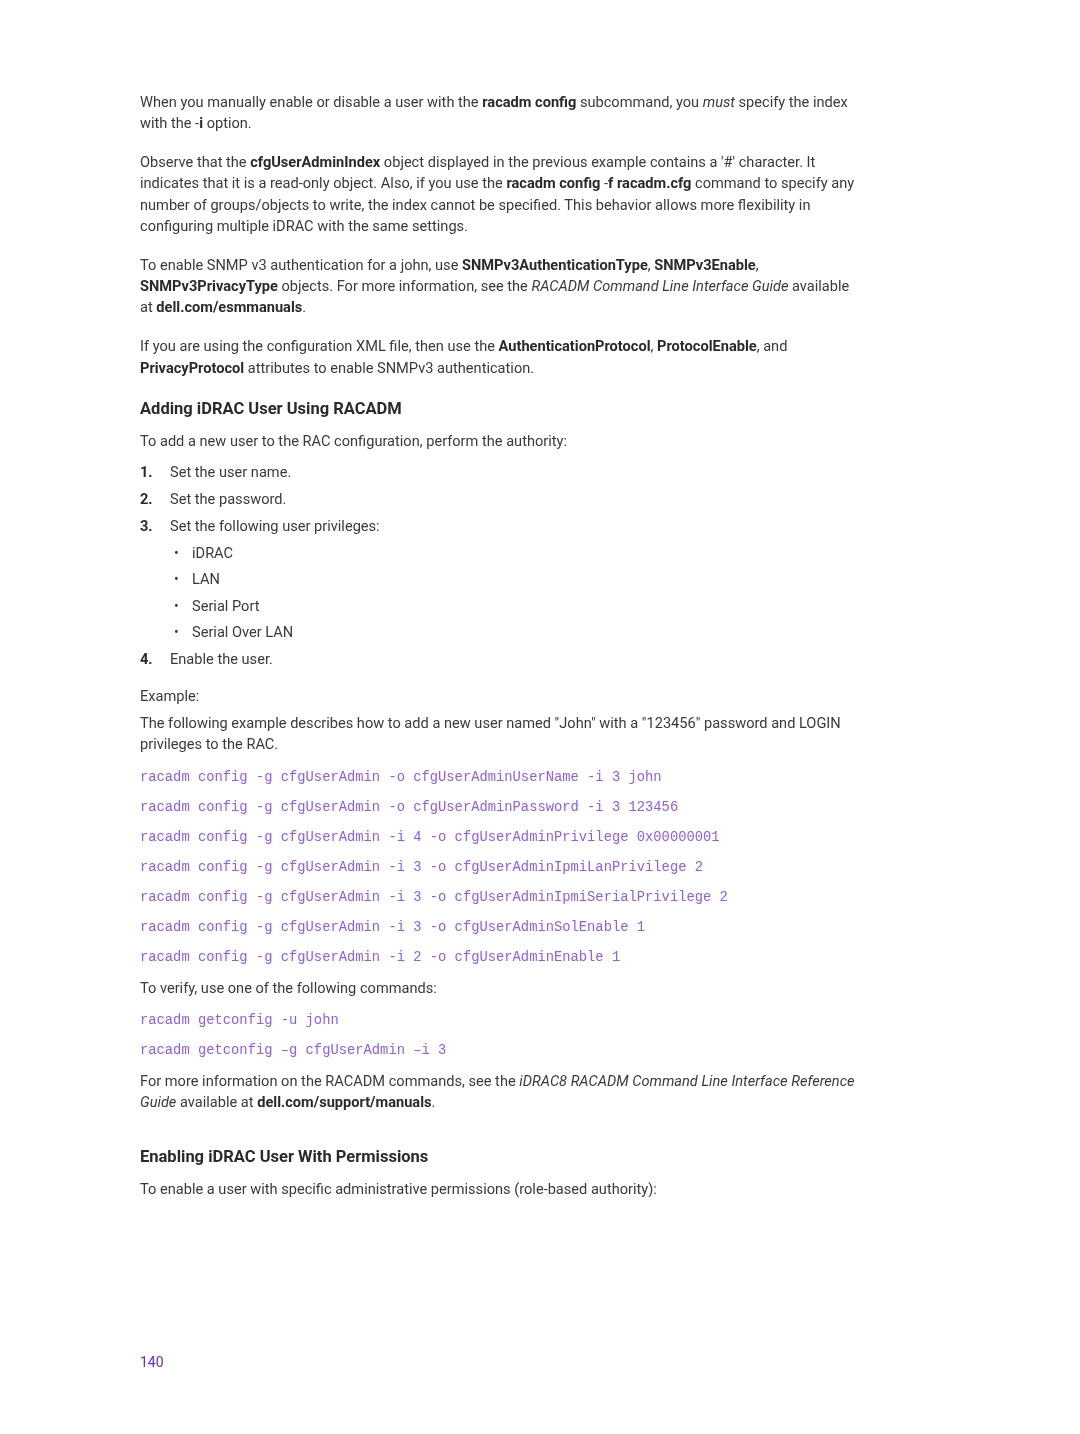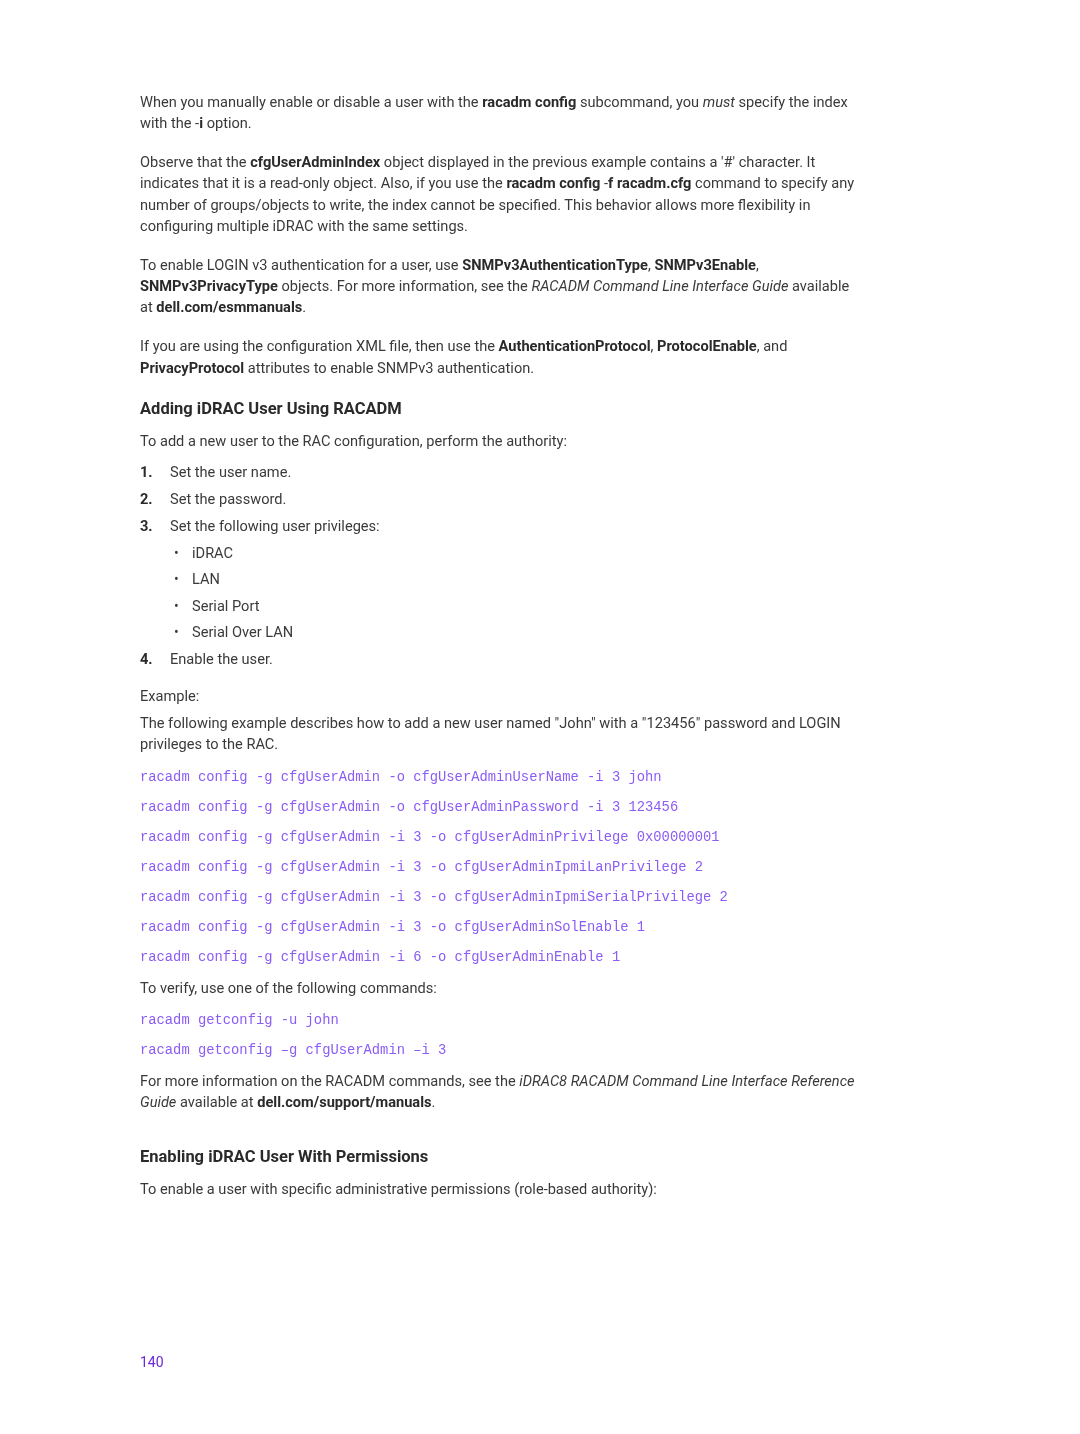--- a/index.html
+++ b/index.html
@@ -89,21 +89,21 @@
 
   <p>
     <span>When you manually enable or disable a user with the </span><strong>racadm config</strong><span> subcommand, you </span><em>must</em><span> specify the index with the -</span><strong>i</strong><span> option.</span>
   </p>
 
   <p>
     <span>Observe that the </span><strong>cfgUserAdminIndex</strong><span> object displayed in the previous example contains a '#' character. It indicates that it is a read-only object. Also, if you use the </span><strong>racadm config</strong><span> -</span><strong>f racadm.cfg</strong><span> command to specify any number of groups/objects to write, the index cannot be specified. This behavior allows more flexibility in configuring multiple iDRAC with the same settings.</span>
   </p>
 
   <p>
-    <span>To enable LOGIN v3 authentication for a user, use </span><strong>SNMPv3AuthenticationType</strong><span>, </span><strong>SNMPv3Enable</strong><span>, </span><strong>SNMPv3PrivacyType</strong><span> objects. For more information, see the </span><em>RACADM Command Line Interface Guide</em><span> available at </span><strong>dell.com/esmmanuals</strong><span>.</span>
+    <span>To enable SNMP v3 authentication for a john, use </span><strong>SNMPv3AuthenticationType</strong><span>, </span><strong>SNMPv3Enable</strong><span>, </span><strong>SNMPv3PrivacyType</strong><span> objects. For more information, see the </span><em>RACADM Command Line Interface Guide</em><span> available at </span><strong>dell.com/esmmanuals</strong><span>.</span>
   </p>
 
   <p>
     <span>If you are using the configuration XML file, then use the </span><strong>AuthenticationProtocol</strong><span>, </span><strong>ProtocolEnable</strong><span>, and </span><strong>PrivacyProtocol</strong><span> attributes to enable SNMPv3 authentication.</span>
   </p>
 
   <h3 class="section">Adding iDRAC User Using RACADM</h3>
   <p class="intro-line">To add a new user to the RAC configuration, perform the authority:</p>
 
   <ol class="steps">
@@ -118,25 +118,25 @@
       </ul>
     </li>
     <li><span class="num">4.</span><span>Enable the user.</span></li>
   </ol>
 
   <p class="example-label">Example:</p>
   <p class="example-desc">The following example describes how to add a new user named "John" with a "123456" password and LOGIN privileges to the RAC.</p>
 
   <span class="code">racadm config -g cfgUserAdmin -o cfgUserAdminUserName -i 3 john</span>
   <span class="code">racadm config -g cfgUserAdmin -o cfgUserAdminPassword -i 3 123456</span>
-  <span class="code">racadm config -g cfgUserAdmin -i 3 -o cfgUserAdminPrivilege 0x00000001</span>
+  <span class="code">racadm config -g cfgUserAdmin -i 4 -o cfgUserAdminPrivilege 0x00000001</span>
   <span class="code">racadm config -g cfgUserAdmin -i 3 -o cfgUserAdminIpmiLanPrivilege 2</span>
   <span class="code">racadm config -g cfgUserAdmin -i 3 -o cfgUserAdminIpmiSerialPrivilege 2</span>
   <span class="code">racadm config -g cfgUserAdmin -i 3 -o cfgUserAdminSolEnable 1</span>
-  <span class="code">racadm config -g cfgUserAdmin -i 6 -o cfgUserAdminEnable 1</span>
+  <span class="code">racadm config -g cfgUserAdmin -i 2 -o cfgUserAdminEnable 1</span>
 
   <p class="verify">To verify, use one of the following commands:</p>
 
   <span class="code">racadm getconfig -u john</span>
   <span class="code">racadm getconfig –g cfgUserAdmin –i 3</span>
 
   <p class="footnote">
     <span>For more information on the RACADM commands, see the </span><em>iDRAC8 RACADM Command Line Interface Reference Guide</em><span> available at </span><strong>dell.com/support/manuals</strong><span>.</span>
   </p>
 

